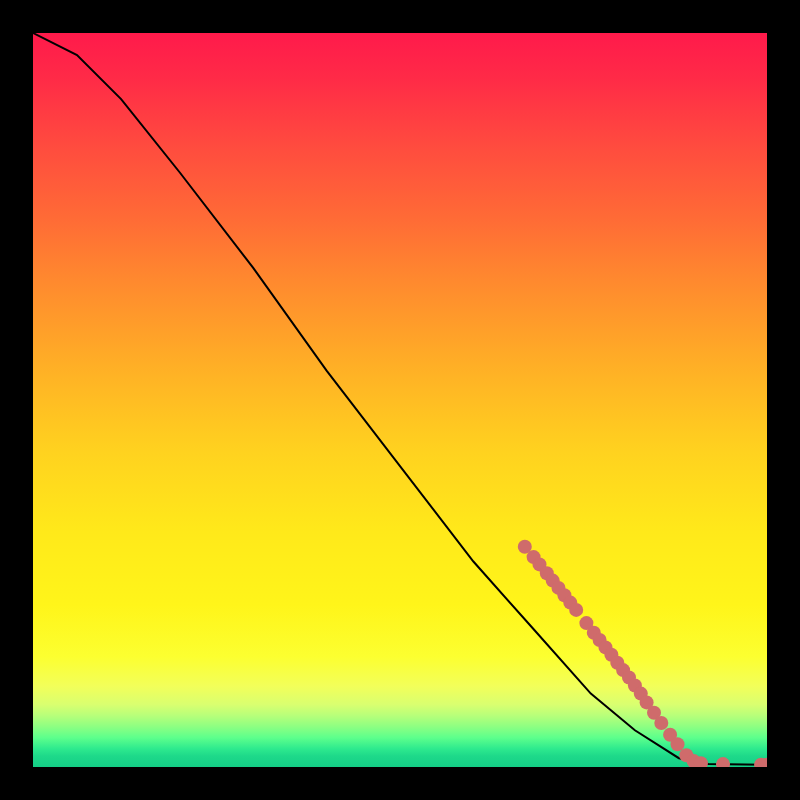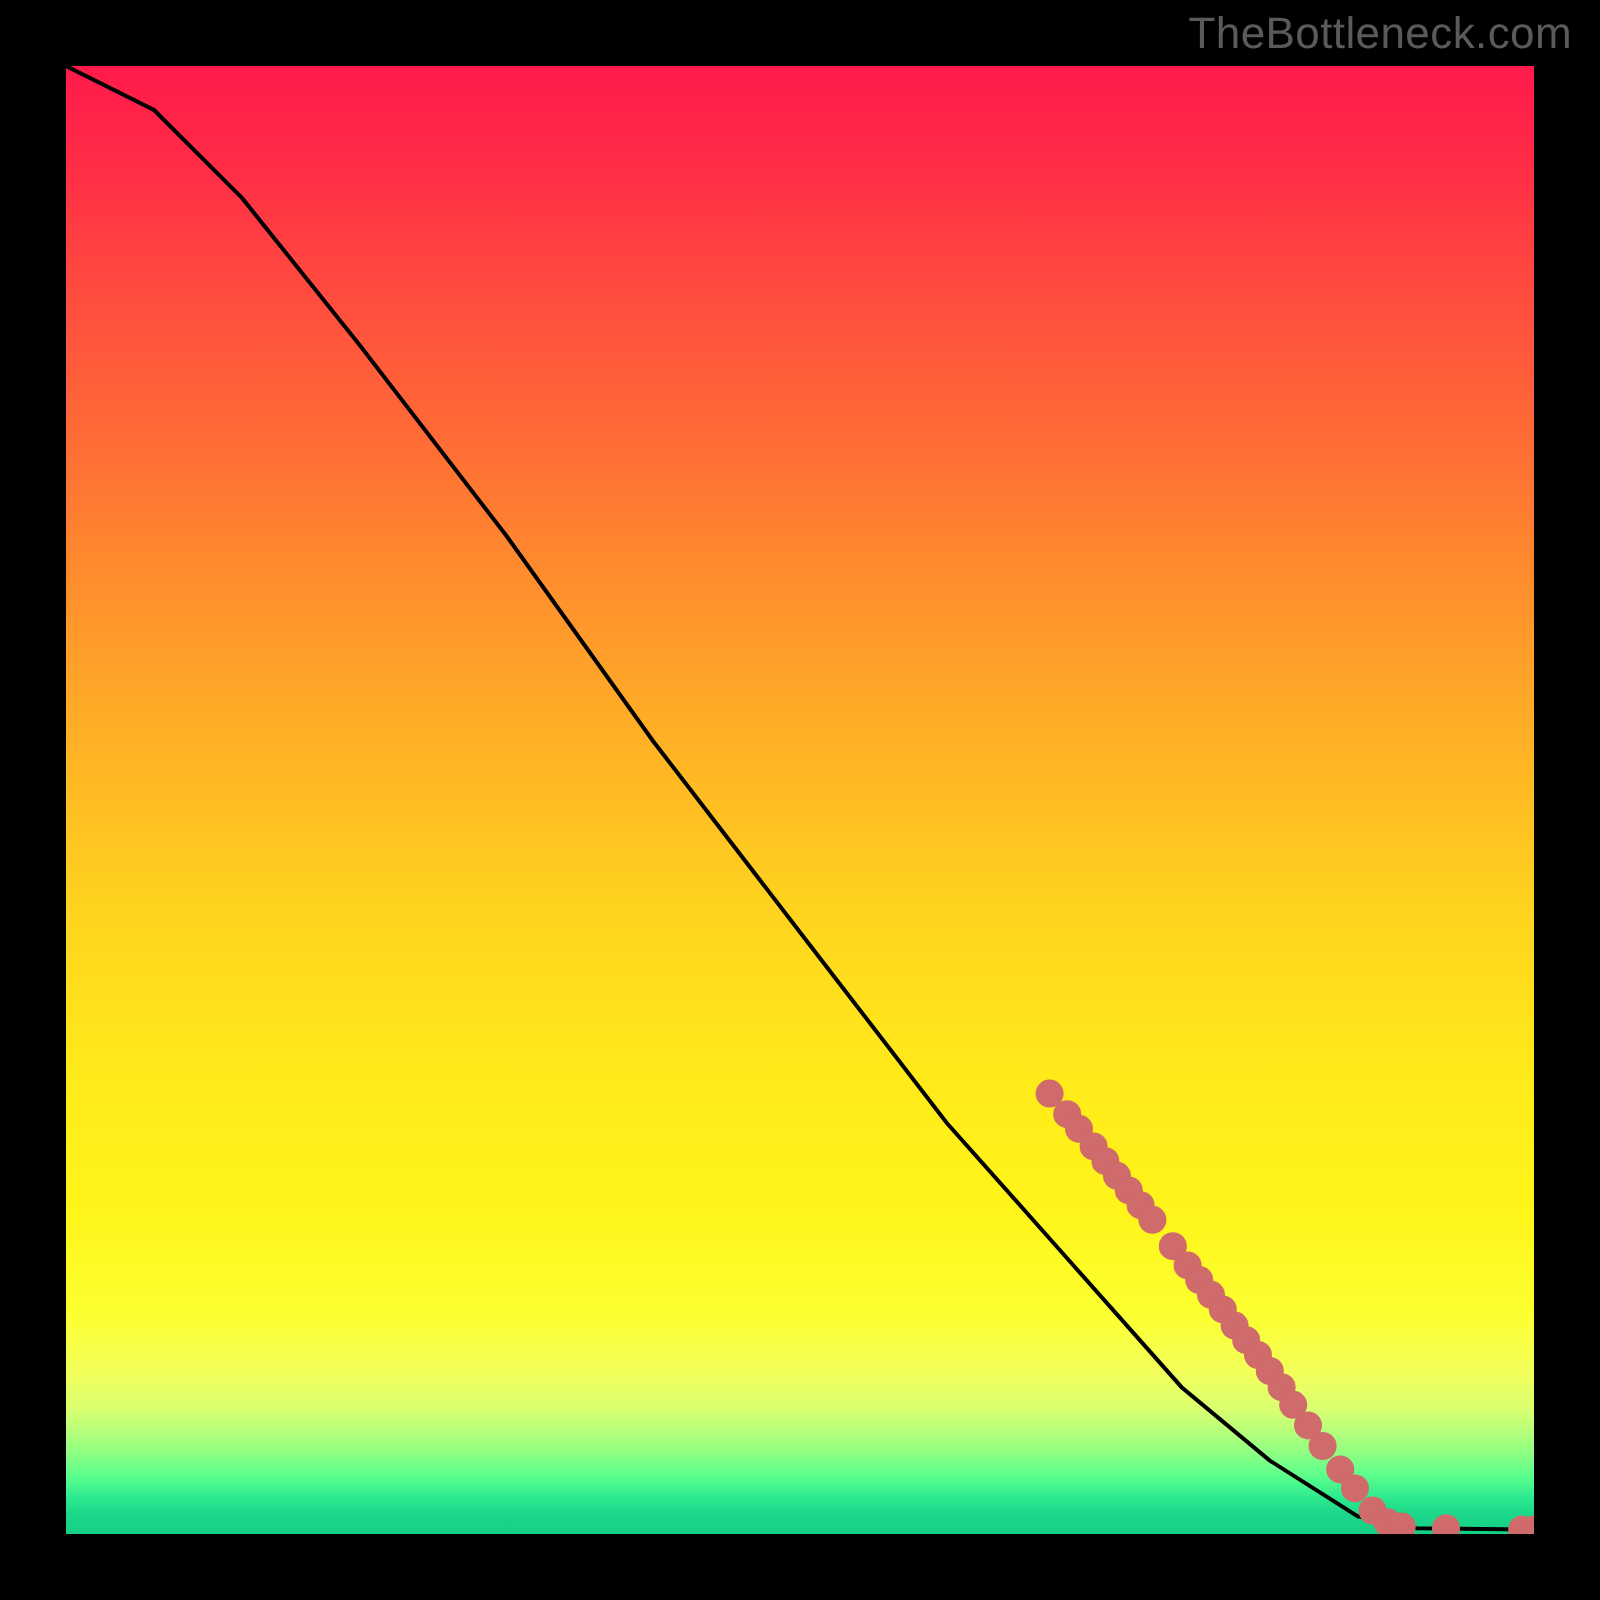--- a/index.html
+++ b/index.html
@@ -70,21 +70,20 @@
     top: 0;
     width: 100%;
     height: 100%;
   }
 </style>
 </head>
 <body>
 
 <div class="frame">
 
-  <div class="watermark">TheBottleneck.com</div>
 
   <div class="plot">
     <div class="gradient"></div>
 
     <svg class="curve" viewBox="0 0 734 734" preserveAspectRatio="none">
       <path id="curve-path" fill="none" stroke="#000000" stroke-width="2" d="M0.0 0.0 L44.0 22.0 L88.1 66.1 L146.8 139.5 L220.2 234.9 L293.6 337.6 L367.0 433.1 L440.4 528.5 L499.1 594.5 L557.8 660.6 L601.9 697.3 L645.9 725.2 L675.3 731.1 L734.0 731.8 "></path>
       <g id="points-group">
           <circle cx="491.8" cy="513.8" r="7" fill="#cf6b6b" stroke="#a84e4e" stroke-width="0"></circle>
           <circle cx="500.6" cy="524.1" r="7" fill="#cf6b6b" stroke="#a84e4e" stroke-width="0"></circle>
           <circle cx="506.5" cy="531.4" r="7" fill="#cf6b6b" stroke="#a84e4e" stroke-width="0"></circle>

